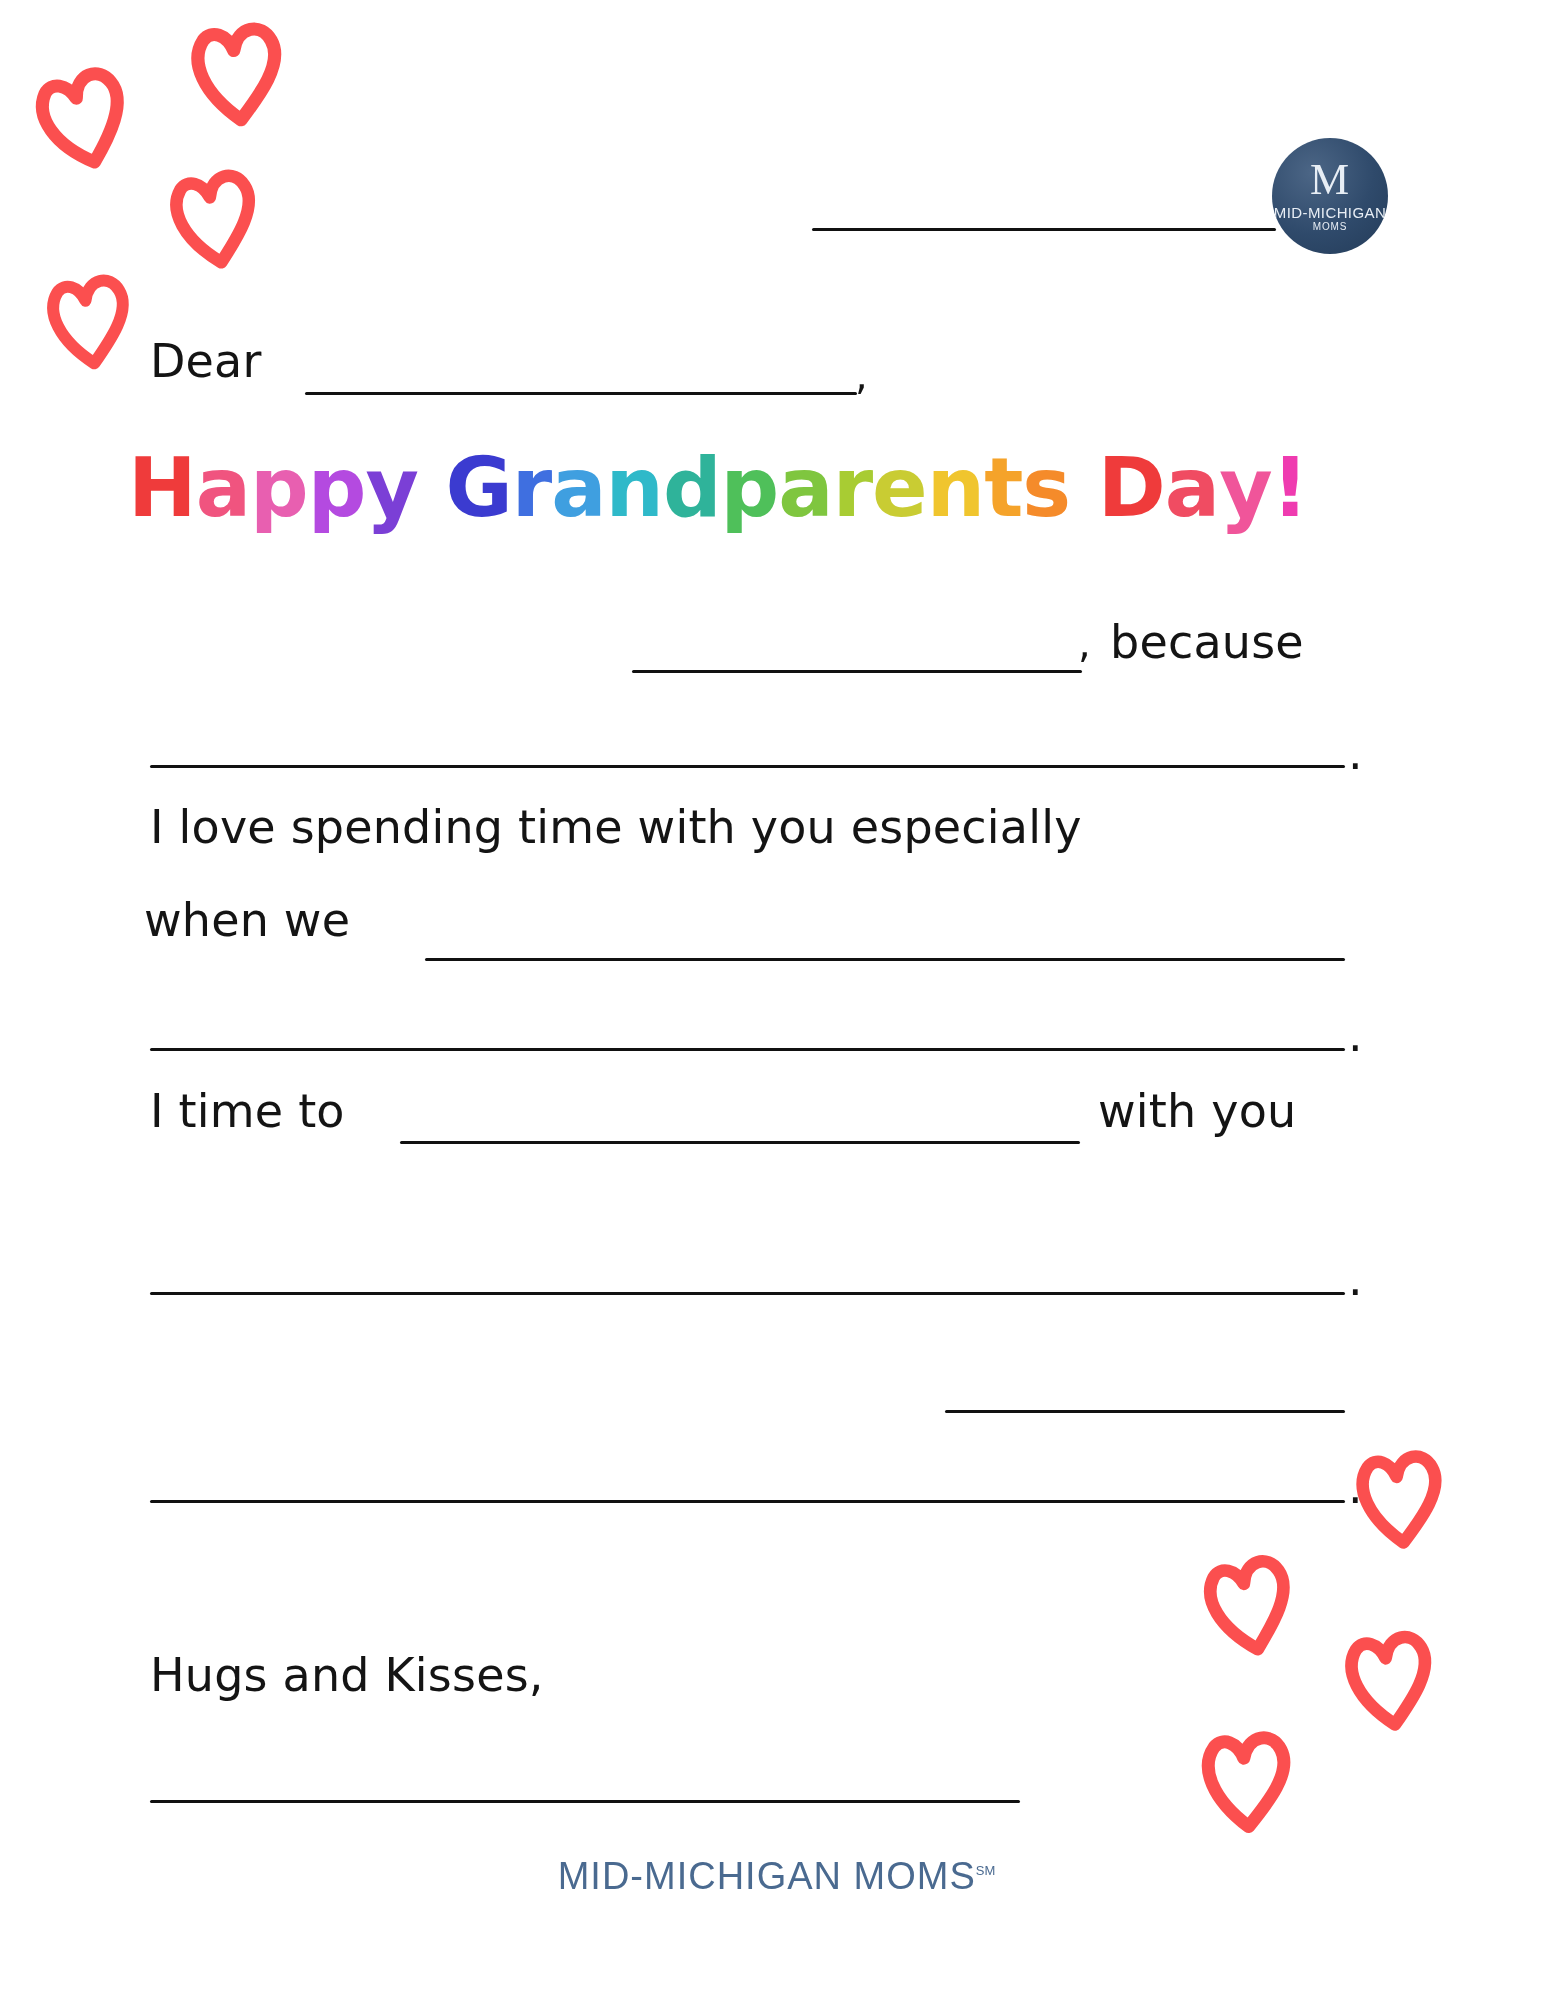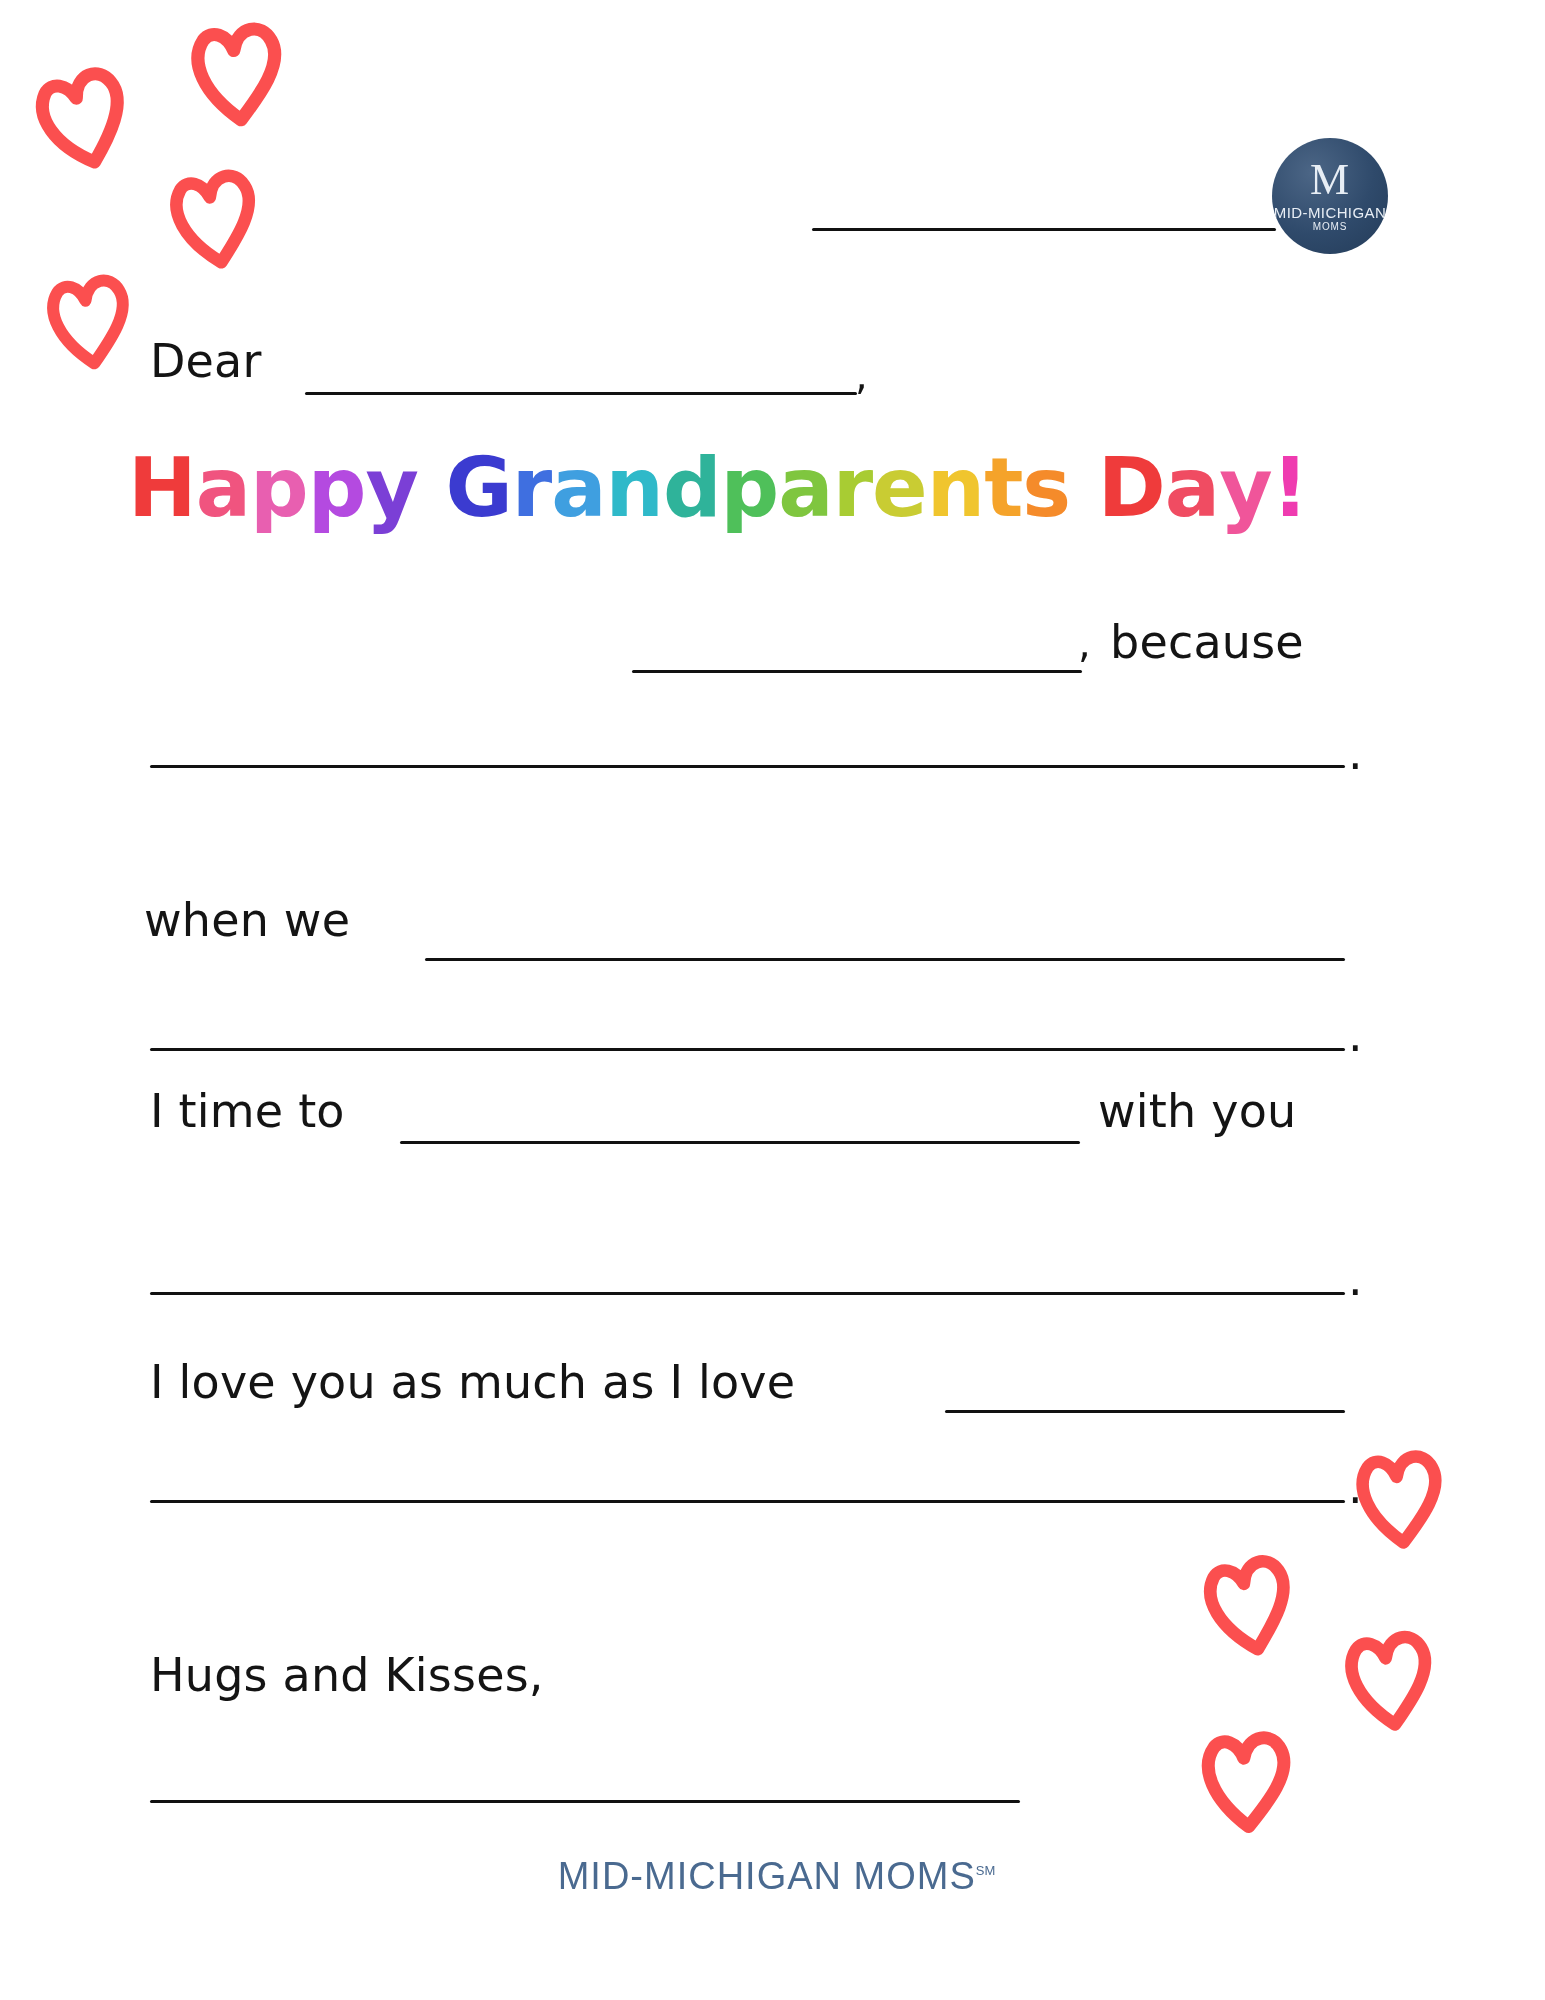--- a/index.html
+++ b/index.html
@@ -172,34 +172,34 @@
 
   <div class="title" id="title-holder"><span style="color: rgb(239, 59, 59);">H</span><span style="color: rgb(240, 84, 127);">a</span><span style="color: rgb(232, 95, 176);">p</span><span style="color: rgb(180, 74, 224);">p</span><span style="color: rgb(123, 63, 214);">y</span><span style="color: rgb(0, 0, 0);">&nbsp;</span><span style="color: rgb(59, 59, 208);">G</span><span style="color: rgb(63, 111, 224);">r</span><span style="color: rgb(63, 159, 224);">a</span><span style="color: rgb(47, 185, 201);">n</span><span style="color: rgb(47, 179, 154);">d</span><span style="color: rgb(79, 192, 90);">p</span><span style="color: rgb(127, 198, 63);">a</span><span style="color: rgb(168, 204, 51);">r</span><span style="color: rgb(201, 204, 51);">e</span><span style="color: rgb(240, 197, 46);">n</span><span style="color: rgb(245, 163, 42);">t</span><span style="color: rgb(245, 139, 42);">s</span><span style="color: rgb(0, 0, 0);">&nbsp;</span><span style="color: rgb(239, 59, 59);">D</span><span style="color: rgb(240, 76, 98);">a</span><span style="color: rgb(240, 85, 154);">y</span><span style="color: rgb(239, 59, 176);">!</span></div>
 
   <div class="rule" style="left:632px; top:670px; width:450px;"></div>
   <div class="txt" style="left:1078px; top:620px; font-size:40px;">,</div>
   <div class="txt" style="left:1110px; top:615px;">because</div>
 
   <div class="rule" style="left:150px; top:765px; width:1195px;"></div>
   <div class="txt" style="left:1348px; top:726px;">.</div>
 
+  <div class="txt" style="left:150px; top:800px;">I love spending time with you especially</div>
   <div class="txt" style="left:144px; top:893px;">when we</div>
   <div class="rule" style="left:425px; top:958px; width:920px;"></div>
 
   <div class="rule" style="left:150px; top:1048px; width:1195px;"></div>
   <div class="txt" style="left:1348px; top:1008px;">.</div>
 
   <div class="txt" style="left:150px; top:1084px;">I time to</div>
   <div class="rule" style="left:400px; top:1141px; width:680px;"></div>
   <div class="txt" style="left:1098px; top:1084px;">with you</div>
 
   <div class="rule" style="left:150px; top:1292px; width:1195px;"></div>
   <div class="txt" style="left:1348px; top:1252px;">.</div>
 
-  <div class="txt" style="left:150px; top:1355px;">I love you as much as I love</div>
   <div class="rule" style="left:945px; top:1410px; width:400px;"></div>
 
   <div class="rule" style="left:150px; top:1500px; width:1195px;"></div>
   <div class="txt" style="left:1348px; top:1460px;">.</div>
 
   <div class="txt" style="left:150px; top:1648px;">Hugs and Kisses,</div>
   <div class="rule" style="left:150px; top:1800px; width:870px;"></div>
 
   <div class="footer-mark">
     <span>MID-MICHIGAN MOMS</span><sup>SM</sup>

